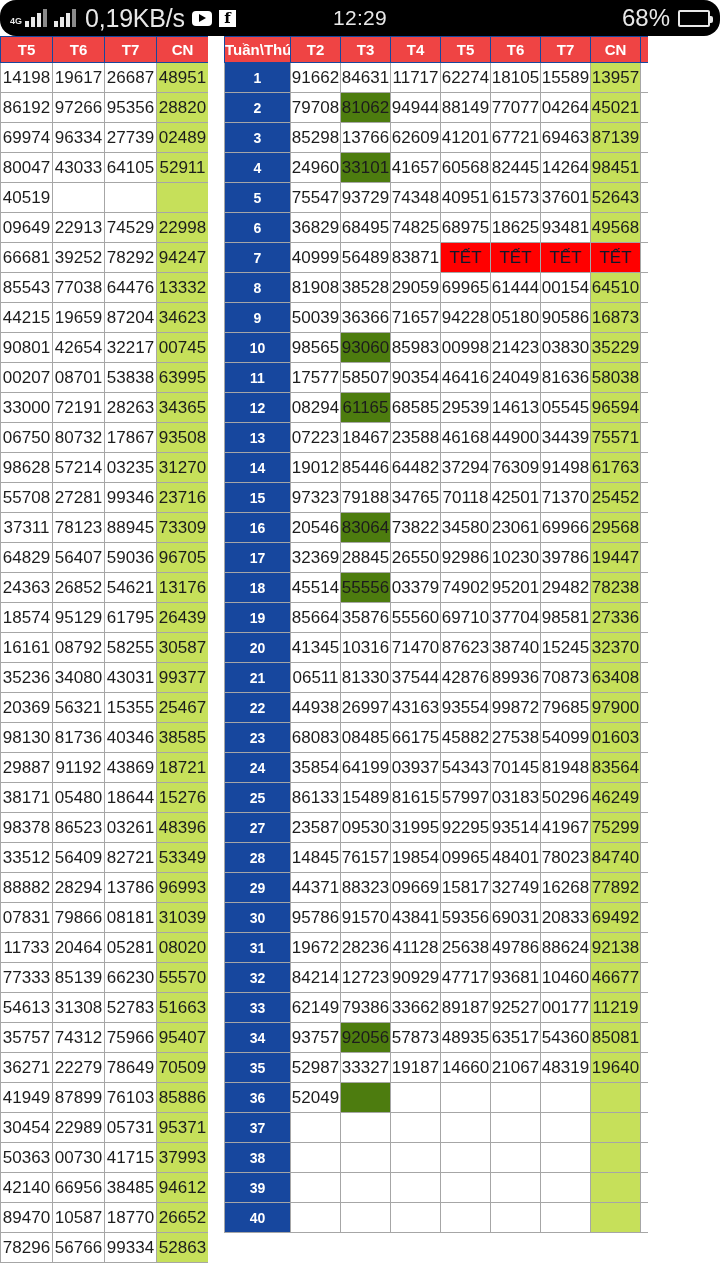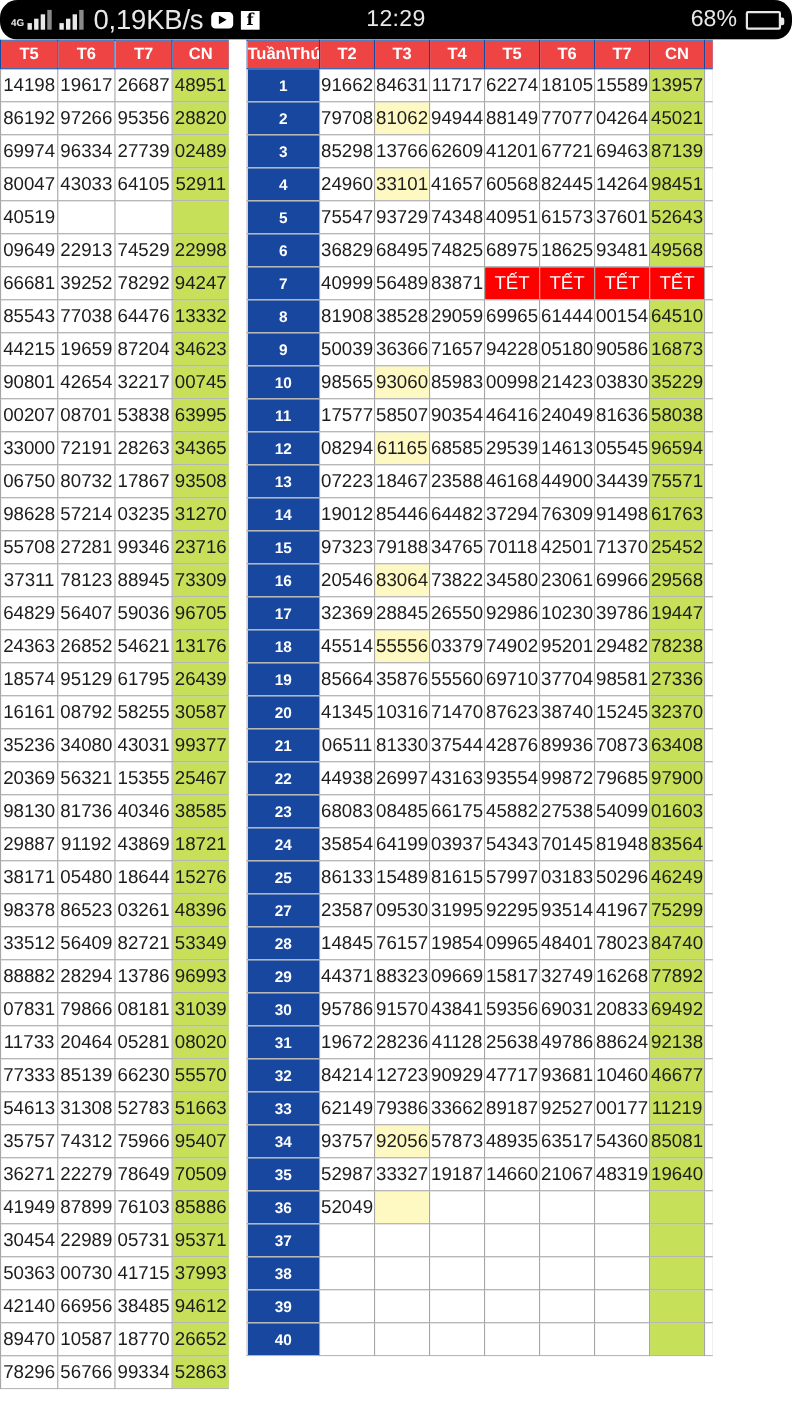--- a/index.html
+++ b/index.html
@@ -42,21 +42,21 @@
     font-size: 21px;
     letter-spacing: .3px;
     pointer-events: none;
   }
   .sb-right {
     margin-left: auto;
     display: flex;
     align-items: center;
     gap: 8px;
     z-index: 2;
-    font-size: 21px;
+    font-size: 24px;
   }
   .speed-text {
     font-size: 25px;
     letter-spacing: -.2px;
     margin-left: 2px;
   }
 
   
   .bars {
     display: flex;
@@ -154,22 +154,22 @@
   table.grid th {
     background: #ef4444;
     color: #ffffff;
     font-size: 15px;
     font-weight: bold;
     height: 26px;
     border: 1px solid #17479E;
   }
   td.num { background: #ffffff; }
   td.cn  { background: #C6E05A; }
-  td.hl  { background: #fef9c3; }
-  td.tet { background: #FF0000; color: #ffffff; font-weight: normal; }
+  td.hl  { background: #4d7c0f; }
+  td.tet { background: #FF0000; color: #0f172a; font-weight: normal; }
   td.wk  {
     background: #17479E;
     color: #ffffff;
     font-size: 14px;
     font-weight: bold;
     border: 1px solid #17479E;
   }
 
   
   #left-table-wrap {

